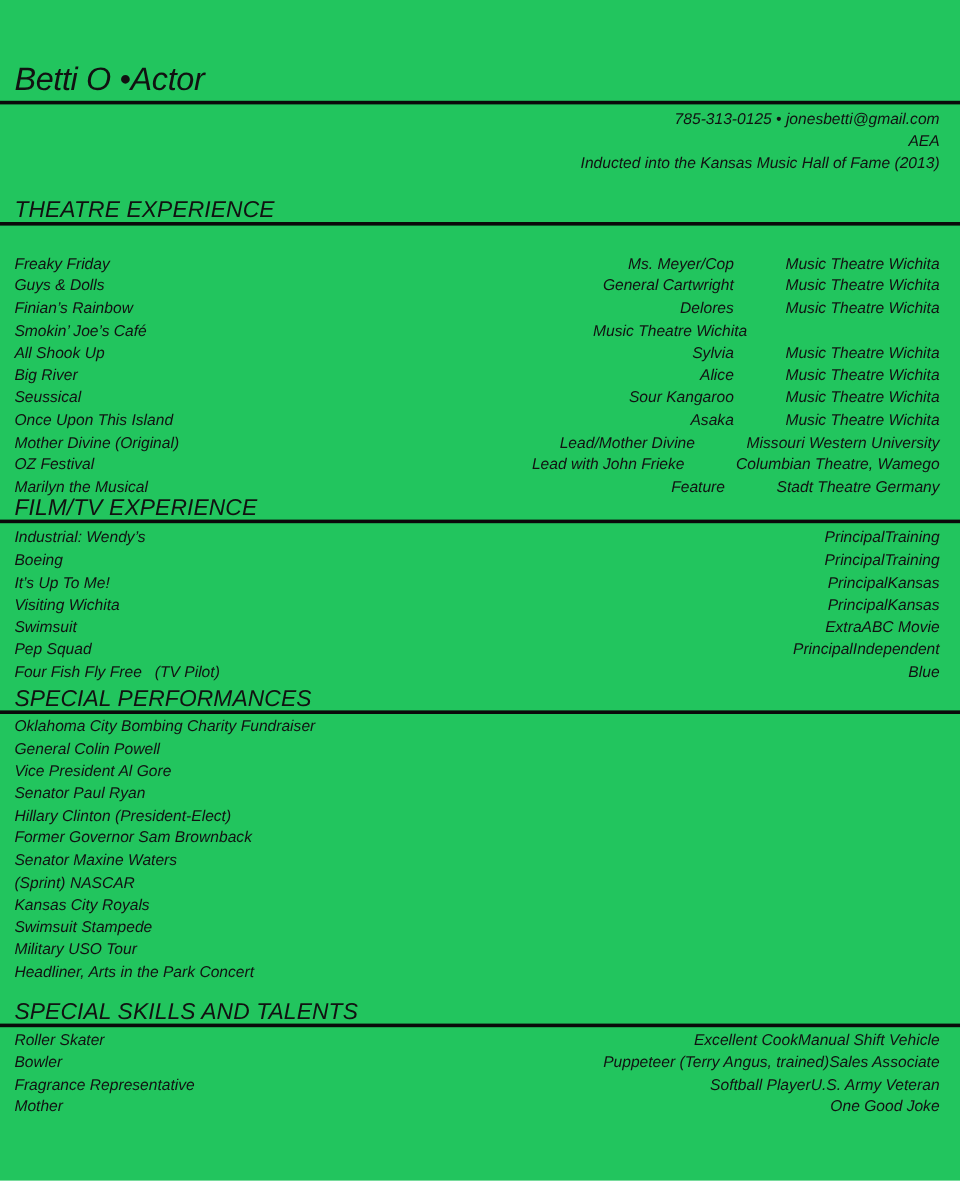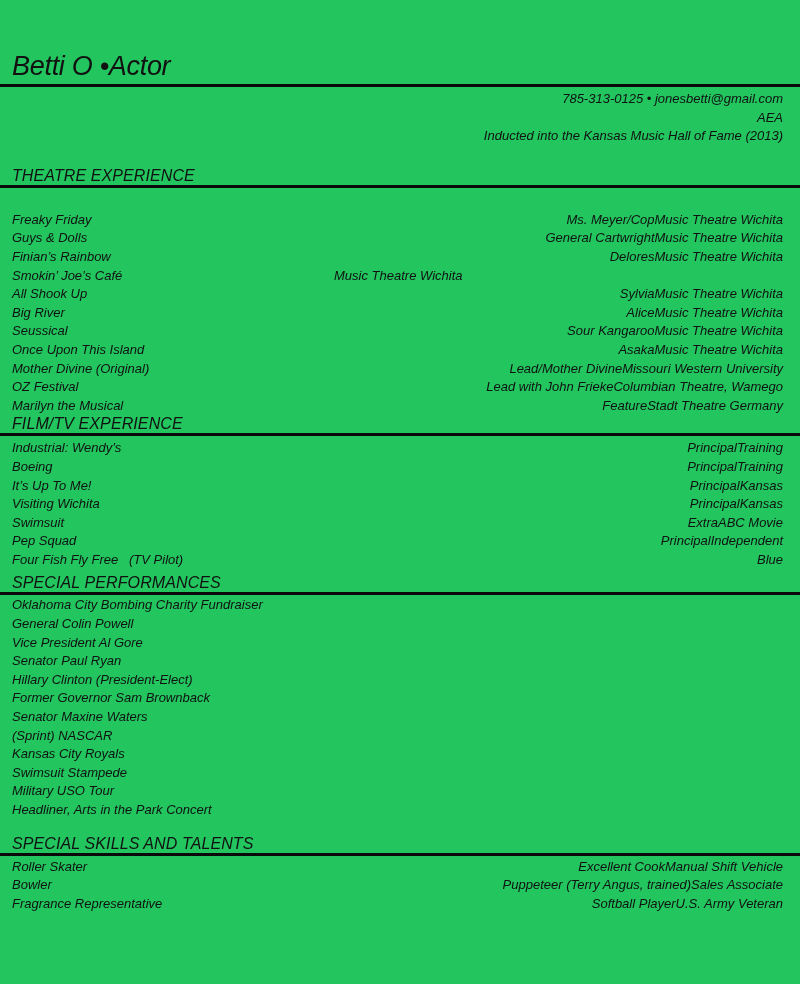--- a/index.html
+++ b/index.html
@@ -36,48 +36,48 @@
   .title-rule {
     margin-top: 2px;
   }
   .contact-block {
     margin-top: 3px;
     font-size: 13px;
     line-height: 18.6px;
     text-align: right;
   }
   .section-heading {
-    font-size: 16px;
+    font-size: 19px;
     line-height: 18px;
     letter-spacing: 0.1px;
   }
   .heading-theatre  { margin-top: 21px; }
   .heading-film     { margin-top: 0px;  }
   .heading-special  { margin-top: 5px; }
   .heading-skills   { margin-top: 15px; }
 
   .rows {
     font-size: 13px;
     line-height: 18.6px;
   }
   .rows-theatre { margin-top: 23px; }
   .rows-film    { margin-top: 3px; }
   .rows-special { margin-top: 1px; }
   .rows-skills  { margin-top: 2px; }
 
   .row3 {
     display: grid;
   }
-  .grid-theatre { grid-template-columns: 322px 1fr auto; }
+  .grid-theatre { grid-template-columns: 322px 1fr auto; gap: 43px; }
   .grid-film    { grid-template-columns: 318px 1fr auto; }
   .grid-skills  { grid-template-columns: 296px 1fr auto; }
 
   .cell-left   { text-align: left; white-space: pre-wrap; }
   .cell-mid    { text-align: right; white-space: pre-wrap; }
-  .cell-right  { text-align: left; white-space: pre-wrap; }
+  .cell-right  { text-align: center; white-space: pre-wrap; }
 </style>
 </head>
 <body>
 
 <div class="page">
 
   <div class="page-title pad">Betti O •Actor</div>
   <div class="rule title-rule"></div>
 
   <div class="contact-block pad">
@@ -247,15 +247,20 @@
         <div class="cell-mid">Puppeteer (Terry Angus, trained)</div>
         <div class="cell-right">Sales Associate</div>
       </div>
 
       <div class="row3 grid-skills">
         <div class="cell-left">Fragrance Representative</div>
         <div class="cell-mid">Softball Player</div>
         <div class="cell-right">U.S. Army Veteran</div>
       </div>
 
+      <div class="row3 grid-skills">
+        <div class="cell-left">Mother</div>
+        <div class="cell-mid">One Good Joke</div>
+        <div class="cell-right"></div>
+      </div>
     </div>
 
 </div>
 
 </body></html>

